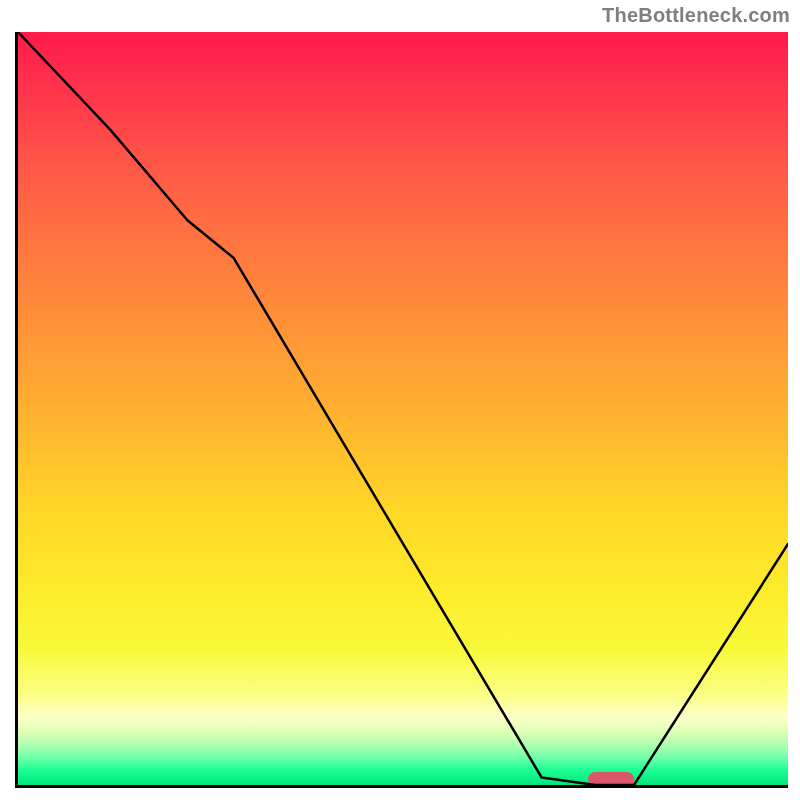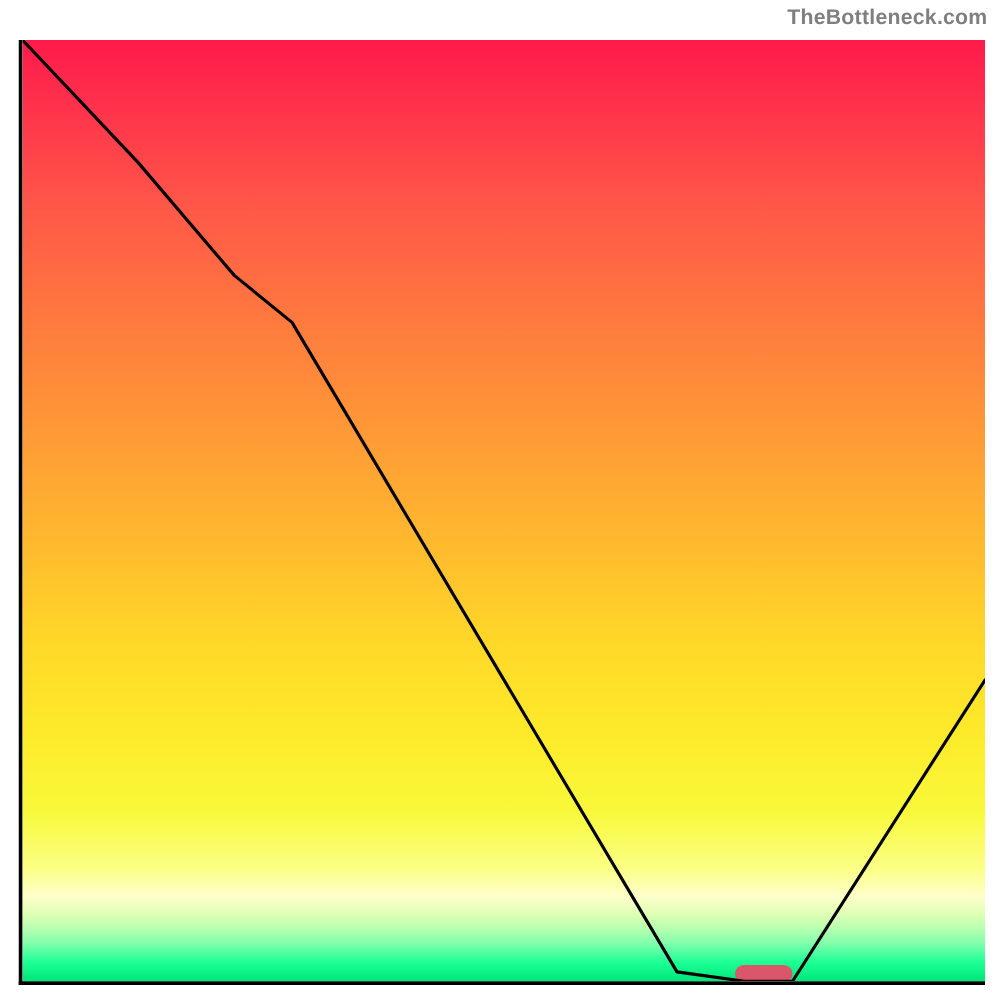--- a/index.html
+++ b/index.html
@@ -13,21 +13,21 @@
   }
   .chart-wrapper {
     position: relative;
     width: 800px;
     height: 800px;
   }
   .watermark {
     position: absolute;
     top: 4px;
     right: 10px;
-    font-size: 17px;
+    font-size: 20px;
     font-weight: 700;
     color: #7f7f7f;
     letter-spacing: 0.2px;
     z-index: 10;
     font-family: Arial, Helvetica, sans-serif;
   }
   .plot-area {
     position: absolute;
     left: 15px;
     top: 32px;

